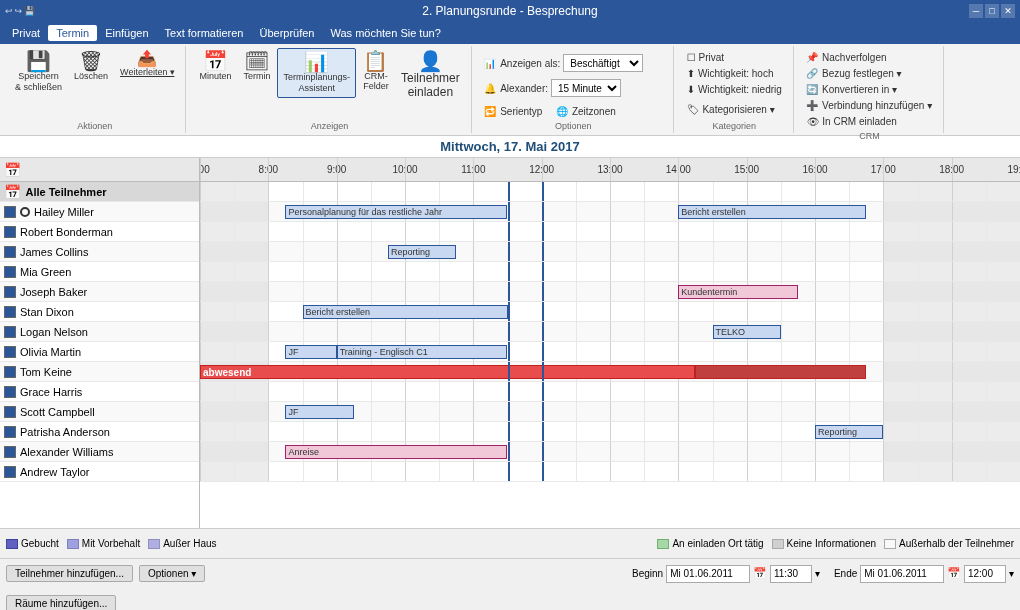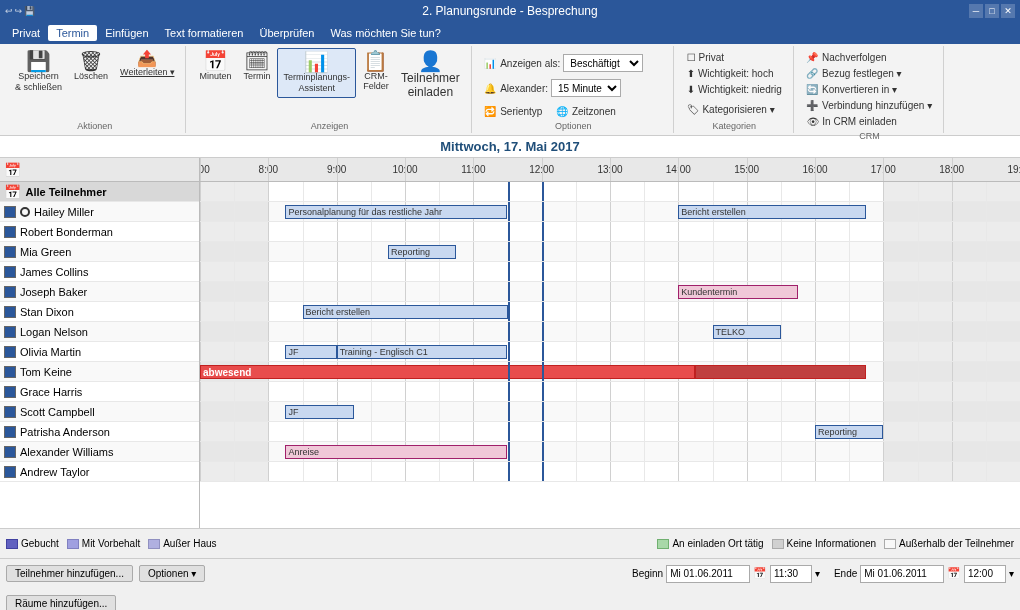--- a/index.html
+++ b/index.html
@@ -451,25 +451,25 @@
           <div class="cb checked"></div>
           <div class="circle"></div>
           <span>Hailey Miller</span>
         </div>
         <div class="name-row">
           <div class="cb checked"></div>
           <span>Robert Bonderman</span>
         </div>
         <div class="name-row">
           <div class="cb checked"></div>
+          <span>James Collins</span>
+        </div>
+        <div class="name-row">
+          <div class="cb checked"></div>
           <span>Mia Green</span>
-        </div>
-        <div class="name-row">
-          <div class="cb checked"></div>
-          <span>James Collins</span>
         </div>
         <div class="name-row">
           <div class="cb checked"></div>
           <span>Joseph Baker</span>
         </div>
         <div class="name-row">
           <div class="cb checked"></div>
           <span>Stan Dixon</span>
         </div>
         <div class="name-row">

